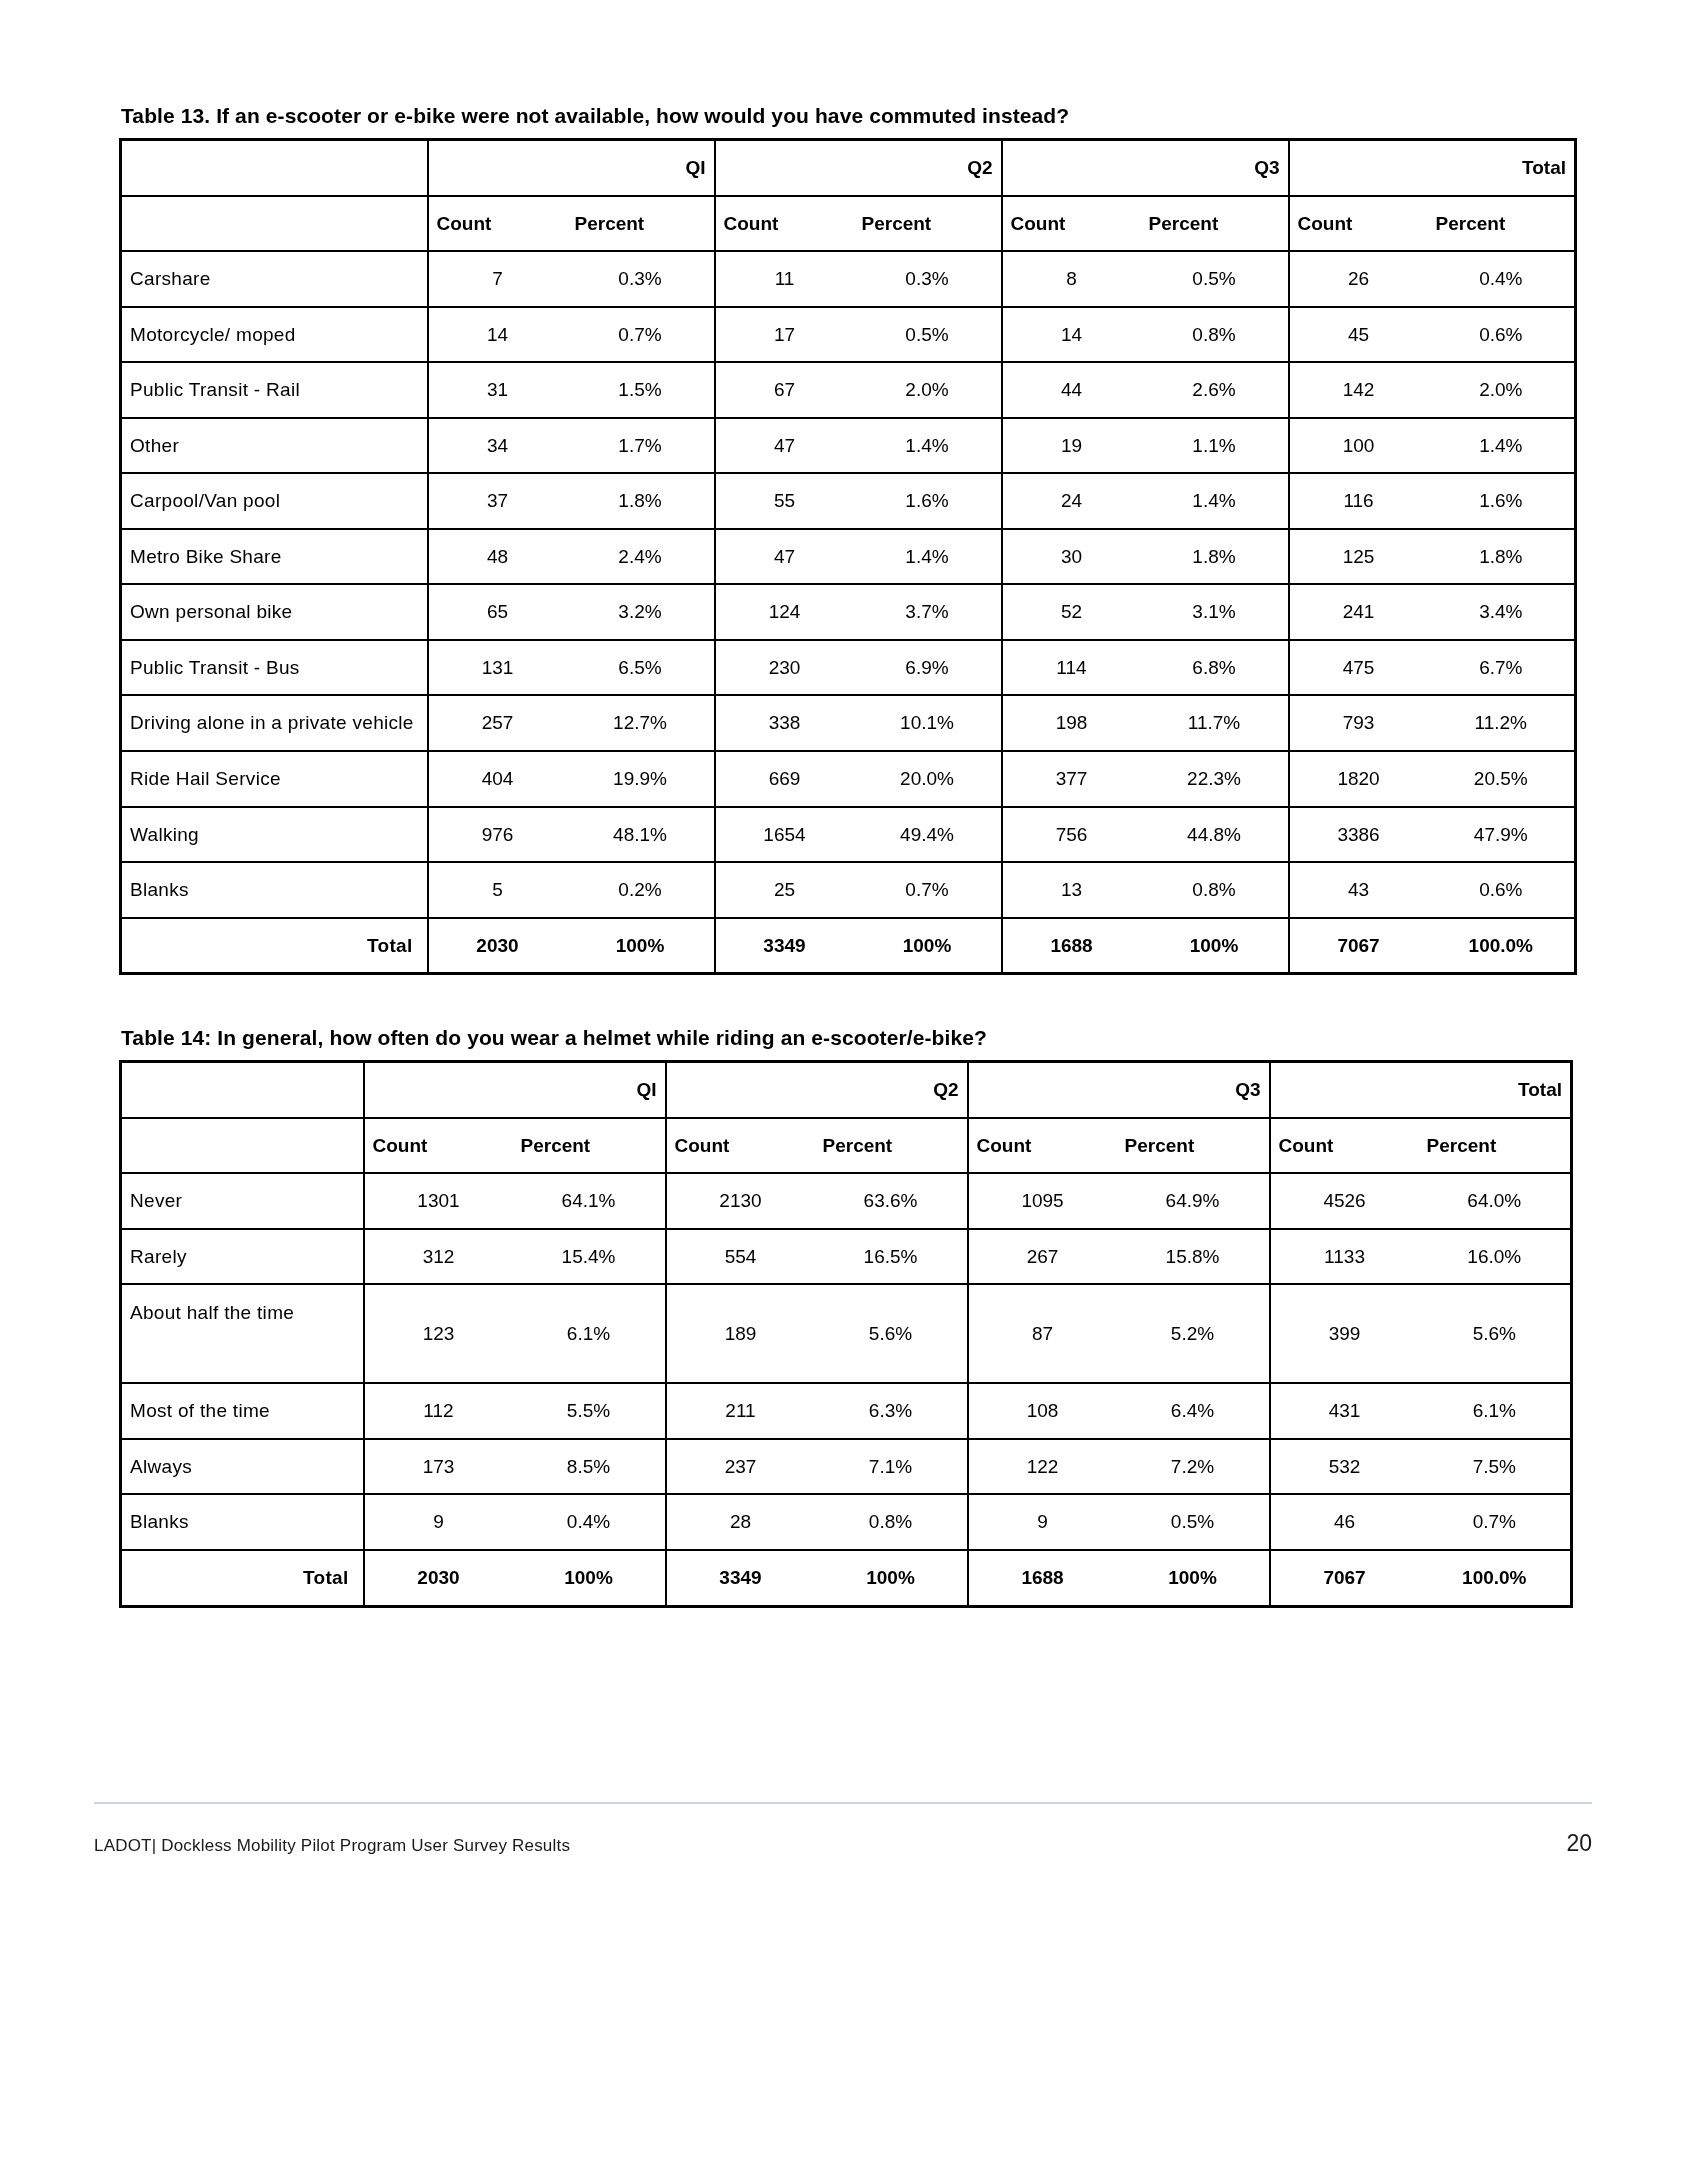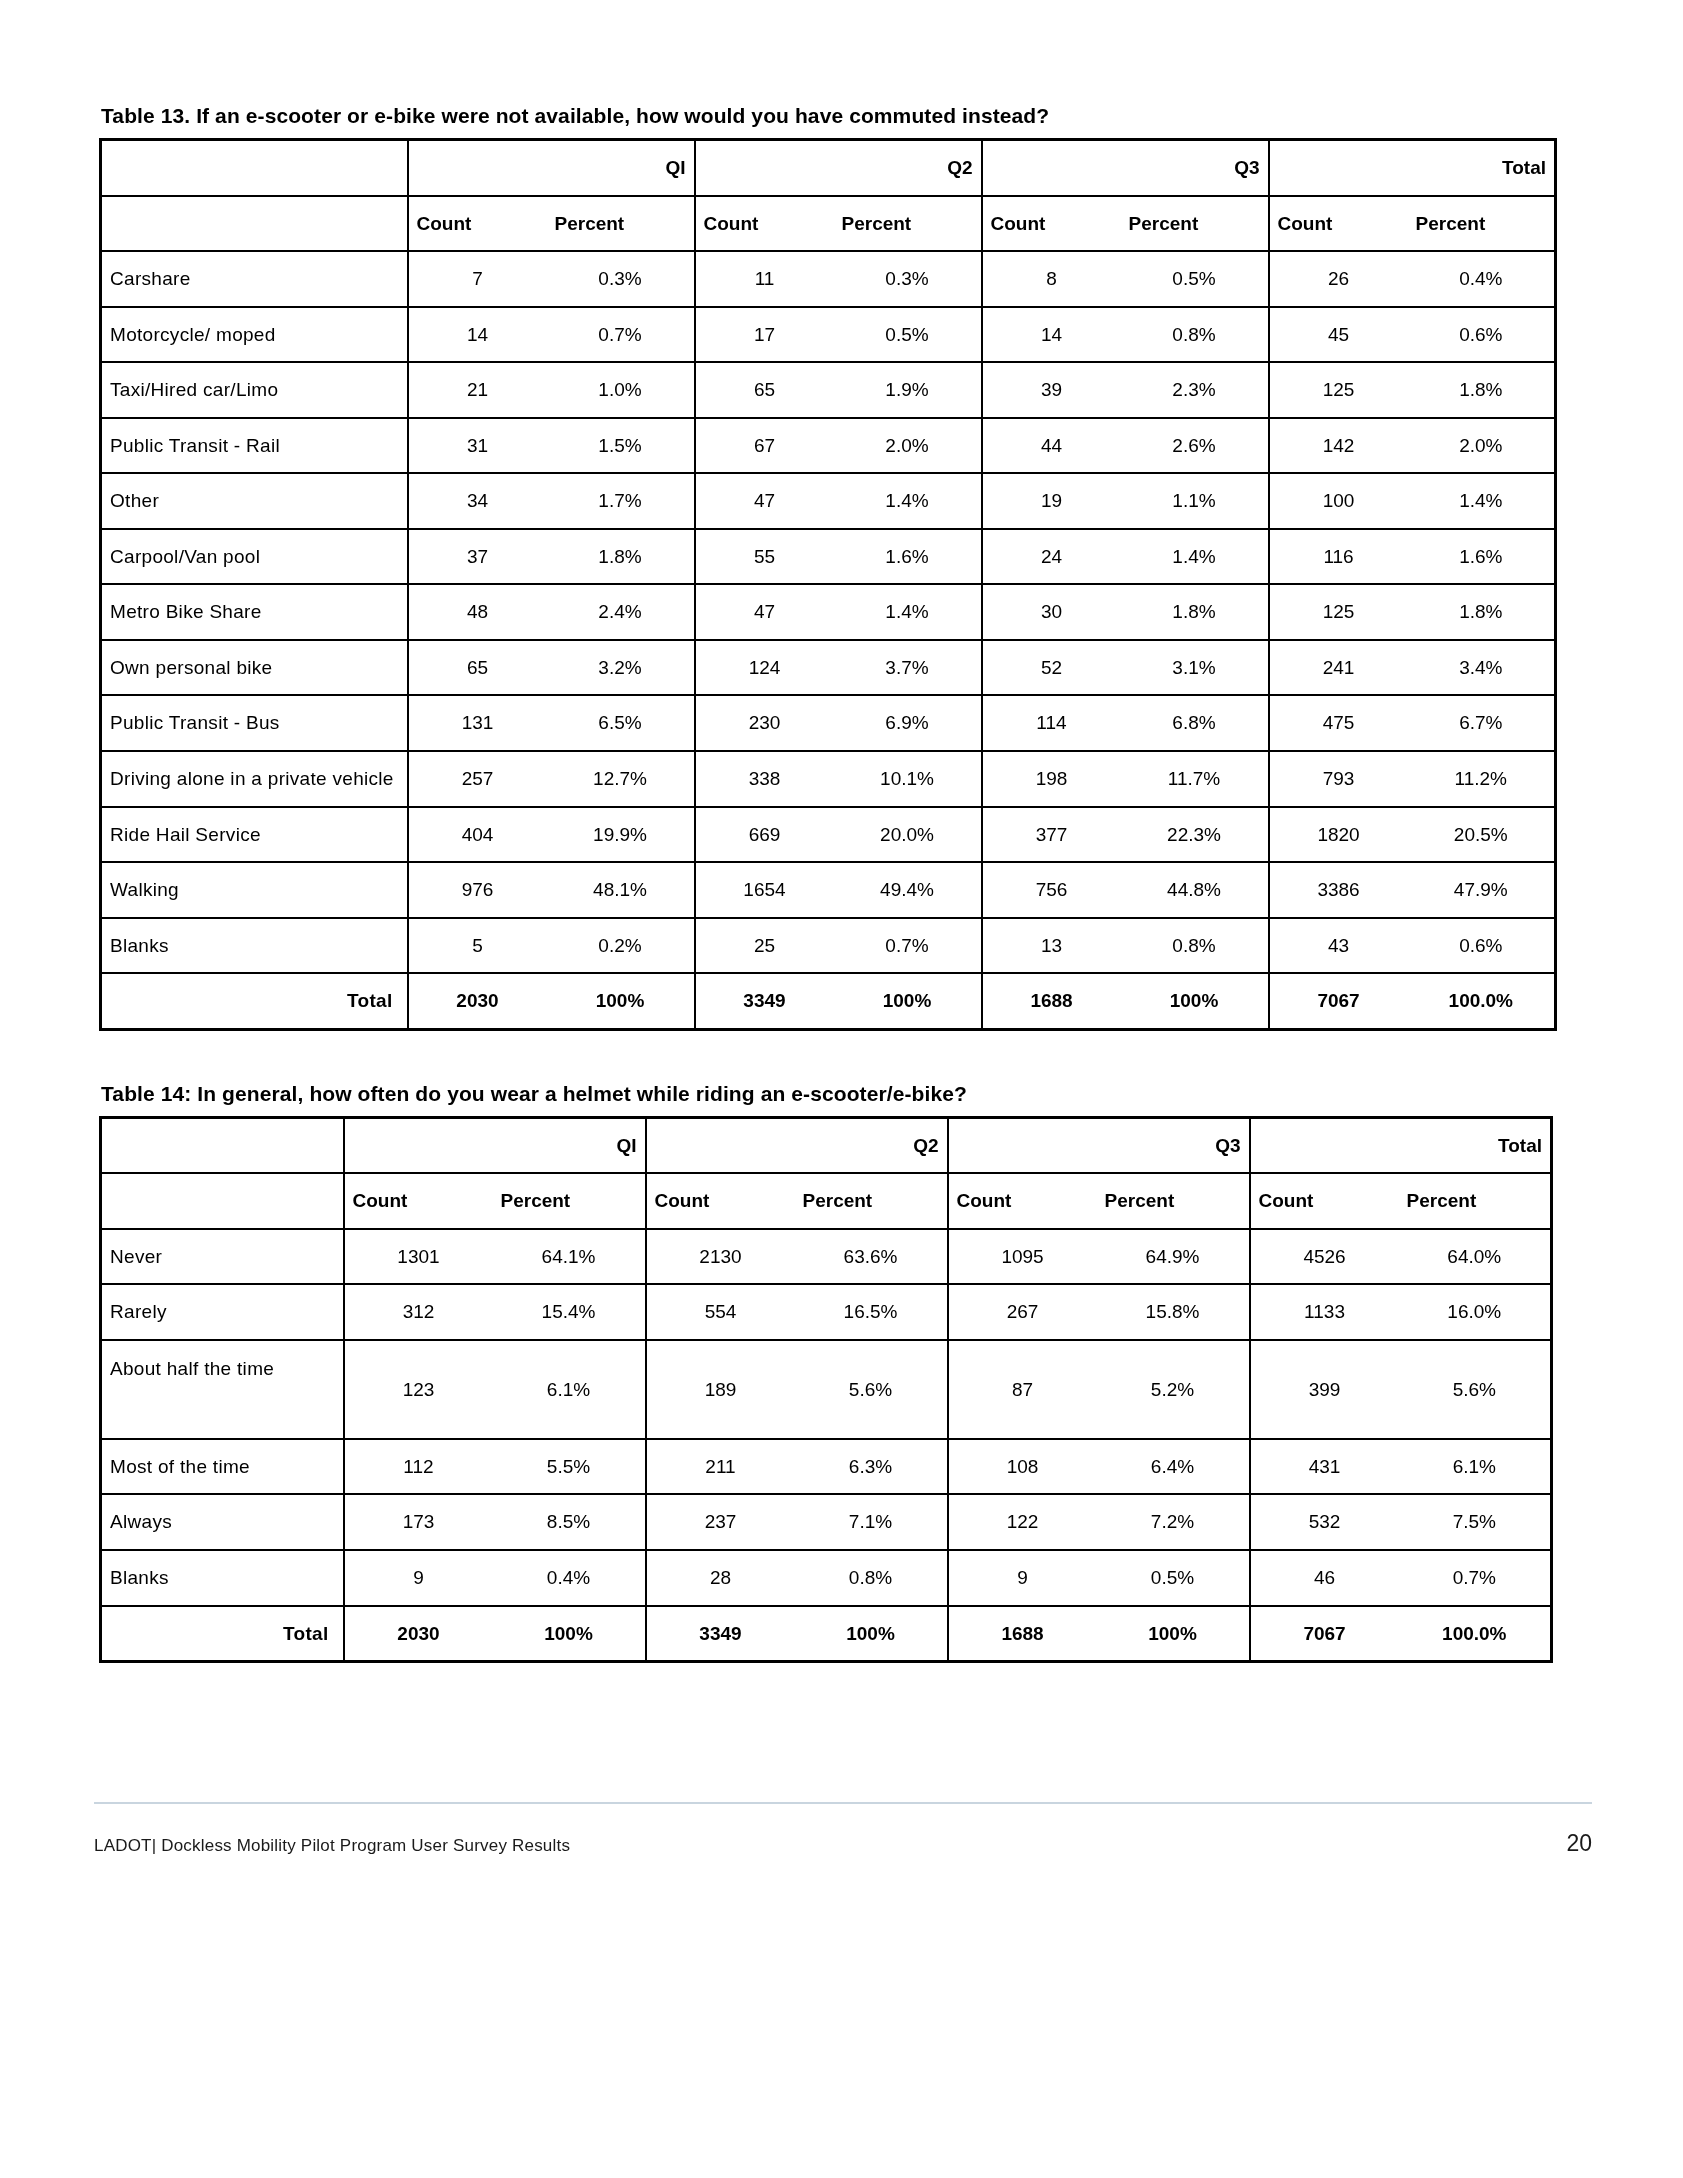--- a/index.html
+++ b/index.html
@@ -8,20 +8,21 @@
     font-family: "Liberation Sans", sans-serif;
     background: #ffffff;
     color: #000000;
   }
   .page {
     position: relative;
     width: 1683px;
     height: 1944px;
     background: #ffffff;
     overflow: hidden;
+    padding-left: 20px;
   }
   .content {
     padding: 104px 99px 0 99px;
   }
   .table-title {
     font-size: 21px;
     font-weight: bold;
     margin: 0 0 10px 2px;
     letter-spacing: 0.1px;
   }
@@ -141,31 +142,20 @@
               <td class="value-cell group-start">14</td>
               <td class="value-cell">0.7%</td>
               <td class="value-cell group-start">17</td>
               <td class="value-cell">0.5%</td>
               <td class="value-cell group-start">14</td>
               <td class="value-cell">0.8%</td>
               <td class="value-cell group-start">45</td>
               <td class="value-cell">0.6%</td>
             </tr>
             <tr>
-              <td class="label-cell">Taxi/Hired car/Limo</td>
-              <td class="value-cell group-start">21</td>
-              <td class="value-cell">1.0%</td>
-              <td class="value-cell group-start">65</td>
-              <td class="value-cell">1.9%</td>
-              <td class="value-cell group-start">39</td>
-              <td class="value-cell">2.3%</td>
-              <td class="value-cell group-start">125</td>
-              <td class="value-cell">1.8%</td>
-            </tr>
-            <tr>
               <td class="label-cell">Public Transit - Rail</td>
               <td class="value-cell group-start">31</td>
               <td class="value-cell">1.5%</td>
               <td class="value-cell group-start">67</td>
               <td class="value-cell">2.0%</td>
               <td class="value-cell group-start">44</td>
               <td class="value-cell">2.6%</td>
               <td class="value-cell group-start">142</td>
               <td class="value-cell">2.0%</td>
             </tr>

